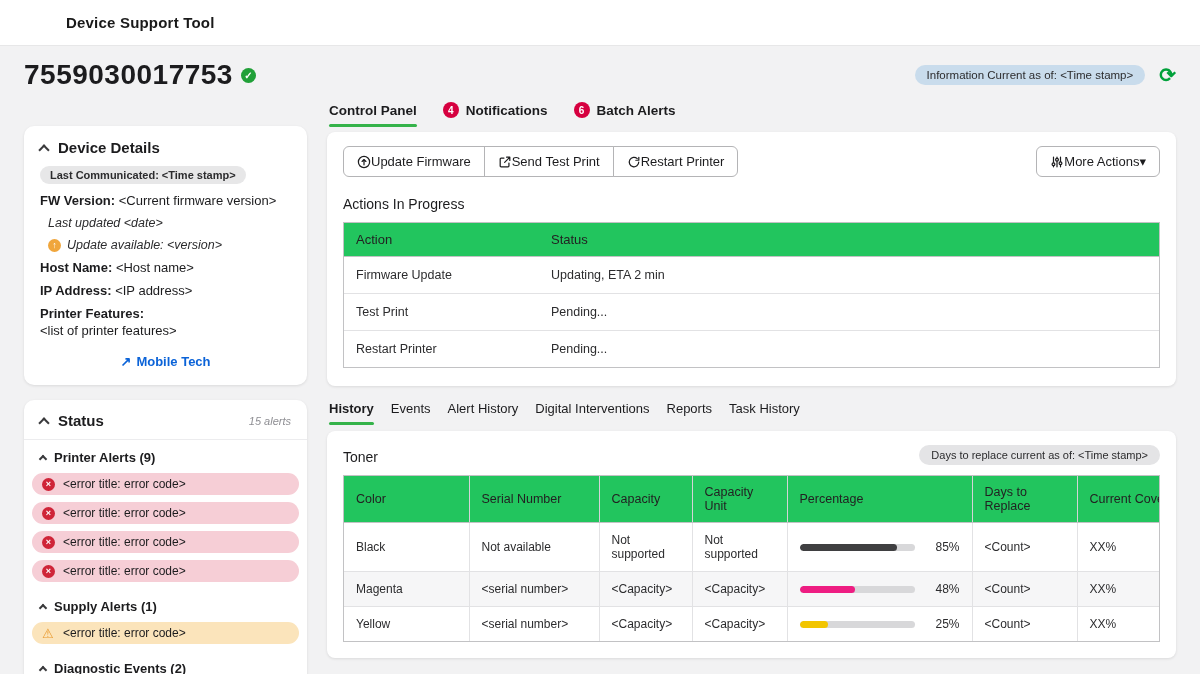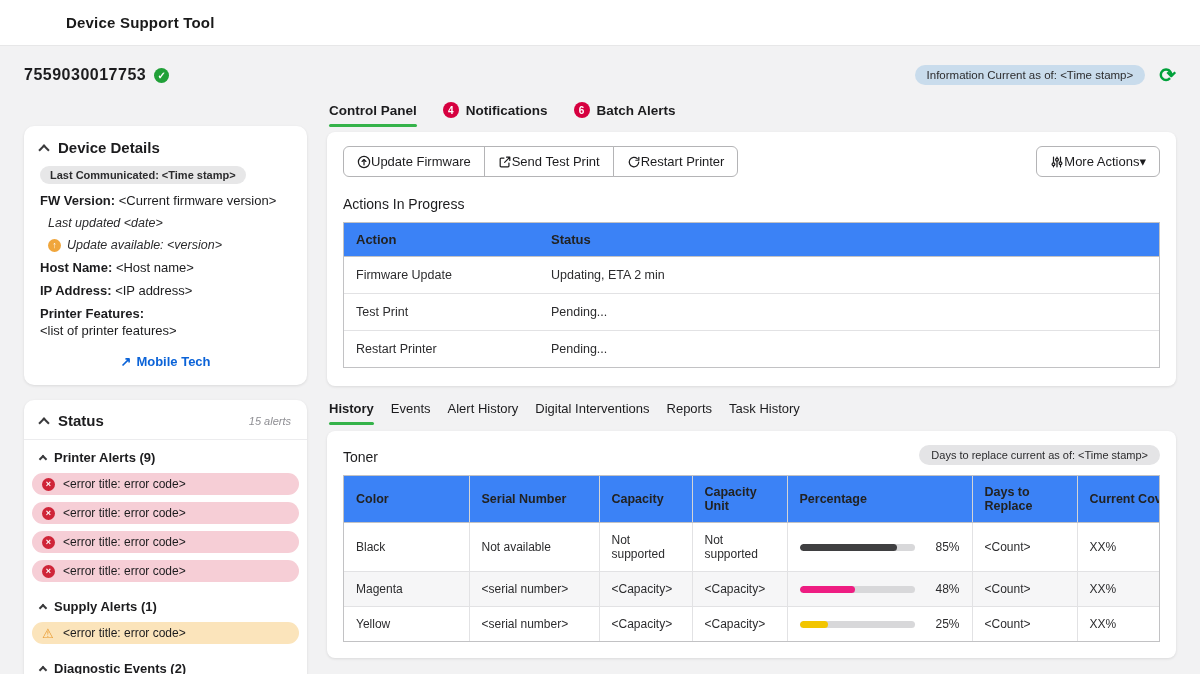--- a/index.html
+++ b/index.html
@@ -6,21 +6,21 @@
   html,body { width:1200px; height:674px; overflow:hidden; }
   body { font-family:"Liberation Sans", sans-serif; background:#f2f2f3; color:#1c1c1e; }
 
   
   .topbar { height:46px; background:#fff; border-bottom:1px solid #e7e7e8; display:flex; align-items:center; padding-left:66px; }
   .topbar-title { font-size:15px; font-weight:700; color:#1a1a1a; letter-spacing:.2px; }
 
   .page { padding:0 24px; }
   .page-head { display:flex; align-items:center; justify-content:space-between; margin-top:16px; height:26px; }
   .device-id-wrap { display:flex; align-items:center; gap:8px; }
-  .device-id { font-size:16px; font-weight:700; letter-spacing:.5px; }
+  .device-id { font-size:28px; font-weight:700; letter-spacing:.5px; }
   .check-badge { width:15px; height:15px; border-radius:50%; background:#21a038; color:#fff; font-size:10px; font-weight:700; display:inline-flex; align-items:center; justify-content:center; }
   .head-right { display:flex; align-items:center; gap:14px; }
   .info-pill { background:#c9dcec; border-radius:11px; padding:4px 12px; font-size:11.5px; color:#2c2c2e; }
   .refresh-icon { color:#00a13a; font-size:20px; font-weight:700; line-height:1; cursor:pointer; }
 
   .content { display:flex; gap:20px; margin-top:14px; align-items:flex-start; }
   .card { background:#fff; border-radius:10px; box-shadow:0 1px 3px rgba(0,0,0,.10); }
 
   
   .left-col { flex:0 0 283px; width:283px; display:flex; flex-direction:column; gap:15px; }
@@ -63,21 +63,21 @@
   .btn-group { display:inline-flex; }
   .btn { display:inline-flex; align-items:center; gap:0; background:#fff; border:1px solid #b4b4b6; padding:7px 13px; font-size:13px; color:#1c1c1e; cursor:pointer; font-family:inherit; border-radius:6px; }
   .btn-group .btn { border-radius:0; margin-left:-1px; }
   .btn-group .btn:first-child { border-radius:6px 0 0 6px; margin-left:0; }
   .btn-group .btn:last-child { border-radius:0 6px 6px 0; }
   .btn svg { flex:0 0 14px; }
   .section-title { font-size:14px; margin-top:19px; color:#1c1c1e; }
 
   .table-frame { border:1px solid #c2c2c4; margin-top:10px; }
   table { border-collapse:collapse; width:100%; }
-  th { text-align:left; background:#3b82f6; font-size:13px; font-weight:700; color:#222; padding:9px 12px; border-bottom:1px solid #c2c2c4; }
+  th { text-align:left; background:#22c55e; font-size:13px; font-weight:400; color:#222; padding:9px 12px; border-bottom:1px solid #c2c2c4; }
   td { font-size:12.5px; color:#2c2c2e; padding:11px 12px; border-bottom:1px solid #e2e2e4; }
   tbody tr:last-child td { border-bottom:none; }
   .col-action { width:195px; }
 
   .supplies-card { border-radius:8px; padding:14px 16px 16px; margin-top:6px; }
   .supplies-head { display:flex; align-items:flex-end; justify-content:space-between; }
   .block-title { font-size:14px; color:#1c1c1e; }
   .days-pill { background:#e4e4e6; border-radius:10px; padding:4px 12px; font-size:11px; color:#2c2c2e; }
   .toner-clip { overflow:hidden; border:1px solid #c2c2c4; margin-top:10px; }
   .toner-table { table-layout:fixed; width:853px; }

